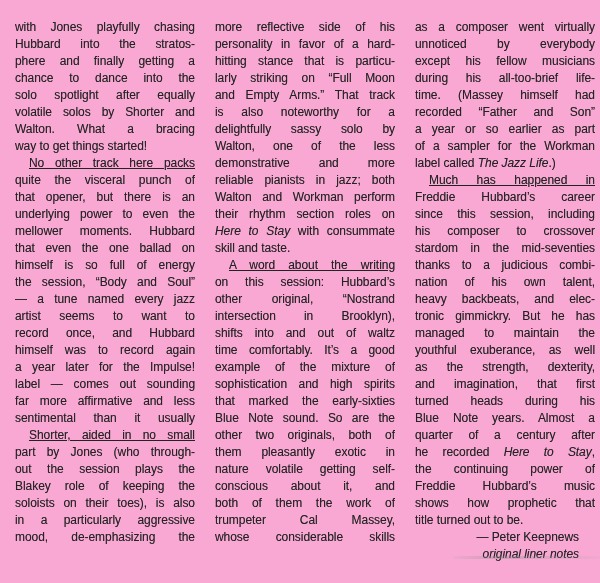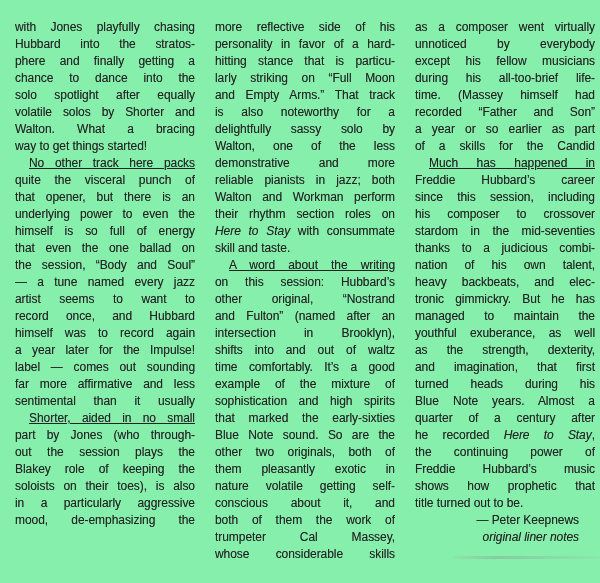--- a/index.html
+++ b/index.html
@@ -42,37 +42,38 @@
     background: linear-gradient(90deg,
       rgba(170,170,170,0.12),
       rgba(140,140,140,0.38) 30%,
       rgba(150,150,150,0.22) 70%,
       rgba(170,170,170,0.10));
   }
 </style>
 </head>
 <body>
 
-<div class="page" style="background: #86efac; color: rgb(35, 35, 35);">
+<div class="page" style="background: #f9a8d4; color: rgb(35, 35, 35);">
   <div class="cols">
     <div class="col">
         <div class="line just"><span>with Jones playfully chasing</span></div>
         <div class="line just"><span>Hubbard into the stratos-</span></div>
         <div class="line just"><span>phere and finally getting a</span></div>
         <div class="line just"><span>chance to dance into the</span></div>
         <div class="line just"><span>solo spotlight after equally</span></div>
         <div class="line just"><span>volatile solos by Shorter and</span></div>
         <div class="line just"><span>Walton. What a bracing</span></div>
         <div class="line end"><span>way to get things started!</span></div>
         <div class="line indent"><span>No other track here packs</span></div>
         <div class="line just"><span>quite the visceral punch of</span></div>
         <div class="line just"><span>that opener, but there is an</span></div>
         <div class="line just"><span>underlying power to even the</span></div>
+        <div class="line just"><span>mellower moments. Hubbard</span></div>
+        <div class="line just"><span>that even the one ballad on</span></div>
         <div class="line just"><span>himself is so full of energy</span></div>
-        <div class="line just"><span>that even the one ballad on</span></div>
         <div class="line just"><span>the session, “Body and Soul”</span></div>
         <div class="line just"><span>— a tune named every jazz</span></div>
         <div class="line just"><span>artist seems to want to</span></div>
         <div class="line just"><span>record once, and Hubbard</span></div>
         <div class="line just"><span>himself was to record again</span></div>
         <div class="line just"><span>a year later for the Impulse!</span></div>
         <div class="line just"><span>label — comes out sounding</span></div>
         <div class="line just"><span>far more affirmative and less</span></div>
         <div class="line just"><span>sentimental than it usually</span></div>
         <div class="line indent"><span>Shorter, aided in no small</span></div>
@@ -94,21 +95,20 @@
         <div class="line just"><span>Walton, one of the less</span></div>
         <div class="line just"><span>demonstrative and more</span></div>
         <div class="line just"><span>reliable pianists in jazz; both</span></div>
         <div class="line just"><span>Walton and Workman perform</span></div>
         <div class="line just"><span>their rhythm section roles on</span></div>
         <div class="line just"><span class="it">Here to Stay</span><span> with consummate</span></div>
         <div class="line end"><span>skill and taste.</span></div>
         <div class="line indent"><span>A word about the writing</span></div>
         <div class="line just"><span>on this session: Hubbard’s</span></div>
         <div class="line just"><span>other original, “Nostrand</span></div>
-        <div class="line just"><span>and Fulton” (named after an</span></div>
         <div class="line just"><span>intersection in Brooklyn),</span></div>
         <div class="line just"><span>shifts into and out of waltz</span></div>
         <div class="line just"><span>time comfortably. It’s a good</span></div>
         <div class="line just"><span>example of the mixture of</span></div>
         <div class="line just"><span>sophistication and high spirits</span></div>
         <div class="line just"><span>that marked the early-sixties</span></div>
         <div class="line just"><span>Blue Note sound. So are the</span></div>
         <div class="line just"><span>other two originals, both of</span></div>
         <div class="line just"><span>them pleasantly exotic in</span></div>
         <div class="line just"><span>nature volatile getting self-</span></div>
@@ -118,21 +118,22 @@
         <div class="line just"><span>whose considerable skills</span></div>
       </div>
     <div class="col">
         <div class="line just"><span>as a composer went virtually</span></div>
         <div class="line just"><span>unnoticed by everybody</span></div>
         <div class="line just"><span>except his fellow musicians</span></div>
         <div class="line just"><span>during his all-too-brief life-</span></div>
         <div class="line just"><span>time. (Massey himself had</span></div>
         <div class="line just"><span>recorded “Father and Son”</span></div>
         <div class="line just"><span>a year or so earlier as part</span></div>
-        <div class="line just"><span>of a skills for the Candid</span></div>
+        <div class="line just"><span>of a sampler for the Workman</span></div>
+        <div class="line end"><span>label called </span><span class="it">The Jazz Life</span><span>.)</span></div>
         <div class="line indent"><span>Much has happened in</span></div>
         <div class="line just"><span>Freddie Hubbard’s career</span></div>
         <div class="line just"><span>since this session, including</span></div>
         <div class="line just"><span>his composer to crossover</span></div>
         <div class="line just"><span>stardom in the mid-seventies</span></div>
         <div class="line just"><span>thanks to a judicious combi-</span></div>
         <div class="line just"><span>nation of his own talent,</span></div>
         <div class="line just"><span>heavy backbeats, and elec-</span></div>
         <div class="line just"><span>tronic gimmickry. But he has</span></div>
         <div class="line just"><span>managed to maintain the</span></div>

